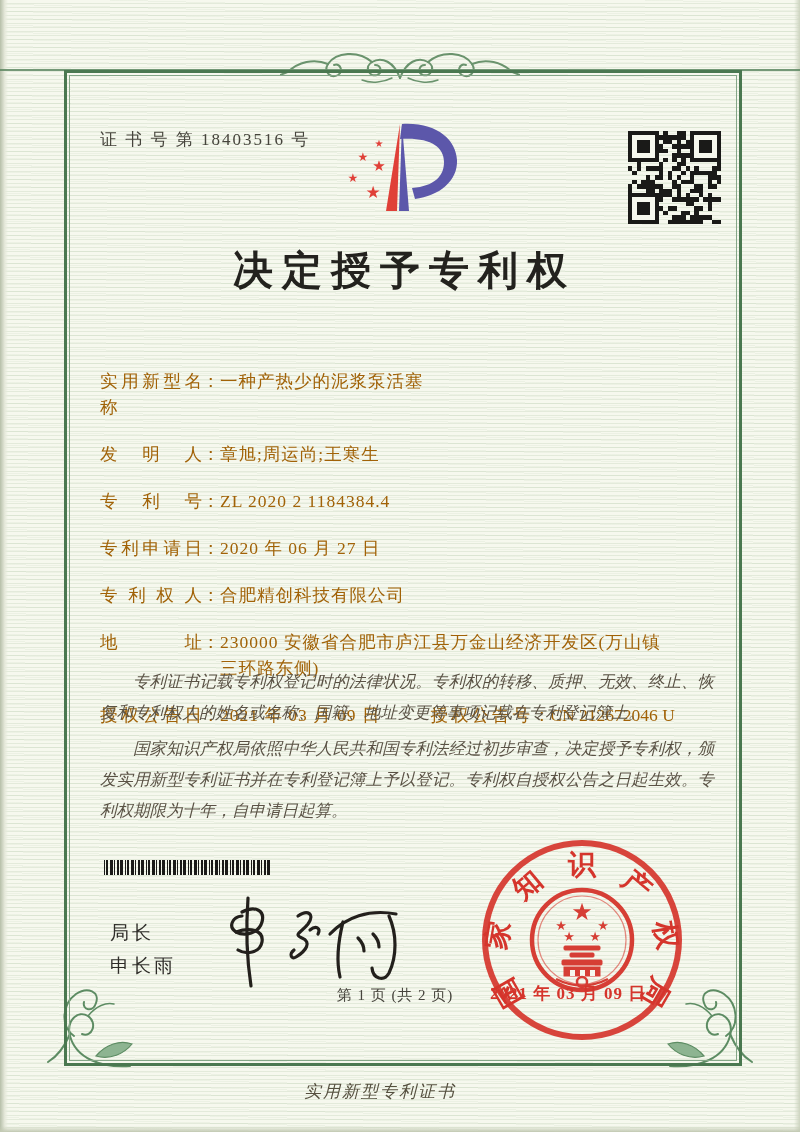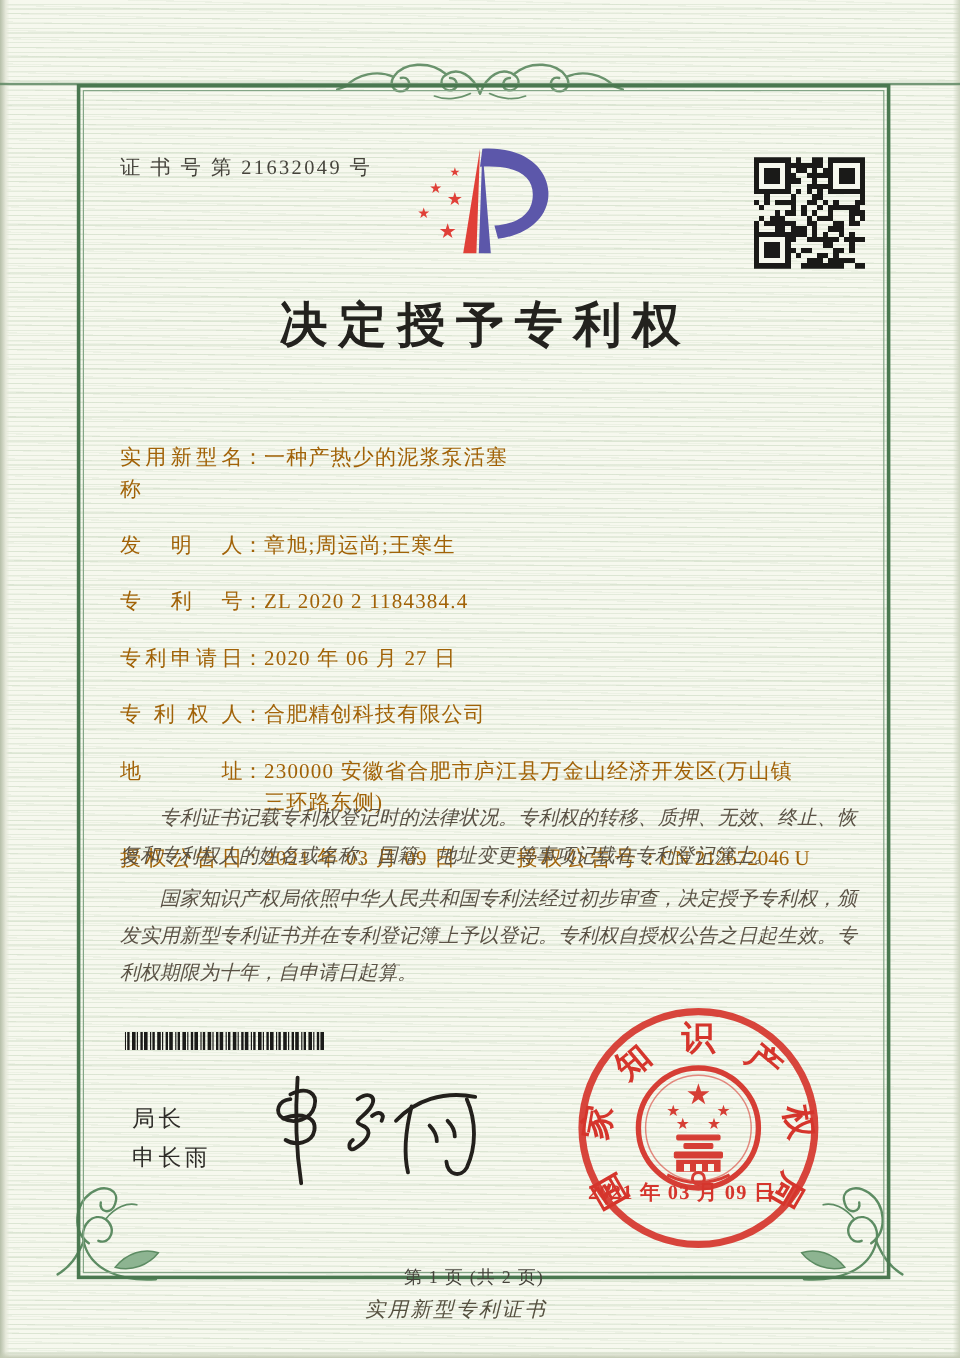--- a/index.html
+++ b/index.html
@@ -52,21 +52,21 @@
 
   .officer{ left:110px; top:916px; font-family:"Liberation Sans", sans-serif;
     font-size:19px; color:#2e2c28; letter-spacing:3px; line-height:33px; }
 
   .signature{ left:212px; top:886px; width:225px; height:108px; }
 
   .seal{ left:472px; top:830px; width:220px; height:220px; }
   .seal-date{ left:490px; top:982px; width:180px; font-size:17px; font-weight:bold;
     color:#d5352c; letter-spacing:1px; }
 
-  .page-info{ left:0; top:1055px; width:790px; text-align:center; font-size:15px; color:#46443c; letter-spacing:1px;}
+  .page-info{ left:0; top:986px; width:790px; text-align:center; font-size:15px; color:#46443c; letter-spacing:1px;}
   .back-note{ left:0; top:1080px; width:760px; text-align:center; font-size:17px;
     color:#55503f; font-style:italic; letter-spacing:2px; }
 
   .flourish{ left:280px; top:44px; width:240px; height:48px; }
   .corner-bl{ left:44px; top:976px; width:92px; height:96px; }
   .corner-br{ left:664px; top:976px; width:92px; height:96px; transform:scaleX(-1); }
 
   svg text.sealch{ font-family:"Liberation Serif", serif; font-weight:bold; fill:#d5352c; font-size:28px; }
 </style>
 </head>
@@ -104,21 +104,21 @@
     <path d="M86,90 C56,92 32,82 26,60 C22,44 34,34 44,40 C54,47 48,62 38,58"></path>
     <path d="M30,60 C16,50 18,28 32,18 C44,10 56,16 52,27 C49,37 38,34 40,26"></path>
     <path d="M26,58 C20,72 14,80 4,86"></path>
     <path d="M52,80 C62,68 76,64 88,68 C80,78 66,84 52,80 Z" fill="#8db491" stroke-width="1.2"></path>
     <path d="M44,40 C52,30 62,26 70,28" stroke-width="1.4"></path>
   </g>
 </svg>
 
 <div class="abs frame"></div>
 
-<div class="abs cert-number">证 书 号 第 21632049 号</div>
+<div class="abs cert-number">证 书 号 第 18403516 号</div>
 
 <svg class="abs logo" viewBox="0 0 126 104">
   <path d="M59,8 C94,6 113,24 114,44 C115,65 96,80 72,83 L69,72 C92,70 101,60 101,46 C101,30 86,21 57,23 Z" fill="#5c57aa"></path>
   <path d="M57,8 L43,95 L54,95 Z" fill="#e04038"></path>
   <path d="M59,8 L56,95 L66,95 Z" fill="#5c57aa"></path>
   <g fill="#e04038" font-family="'DejaVu Sans', sans-serif" text-anchor="middle">
     <text x="36" y="31" font-size="10">★</text>
     <text x="20" y="45" font-size="12">★</text>
     <text x="36" y="55" font-size="15">★</text>
     <text x="10" y="66" font-size="12">★</text>

